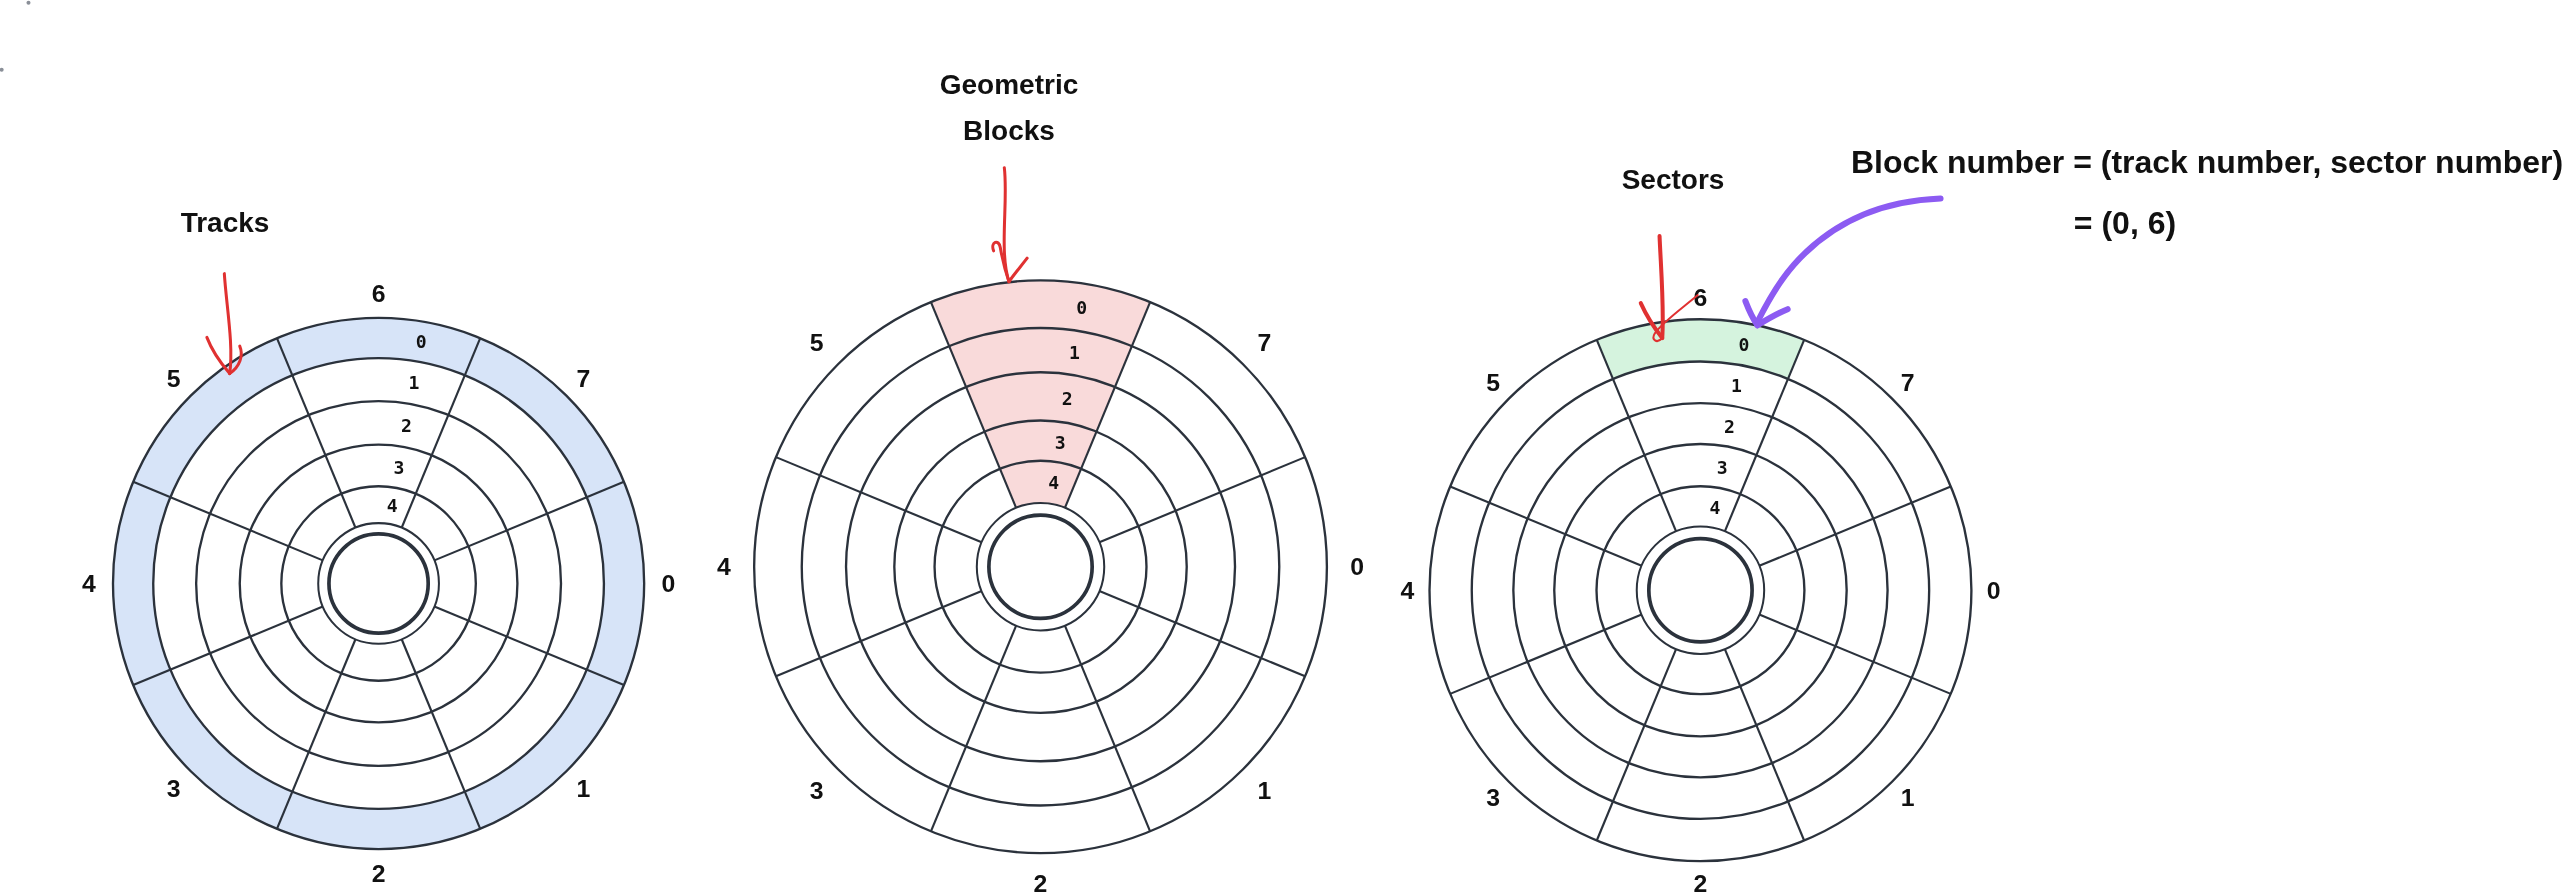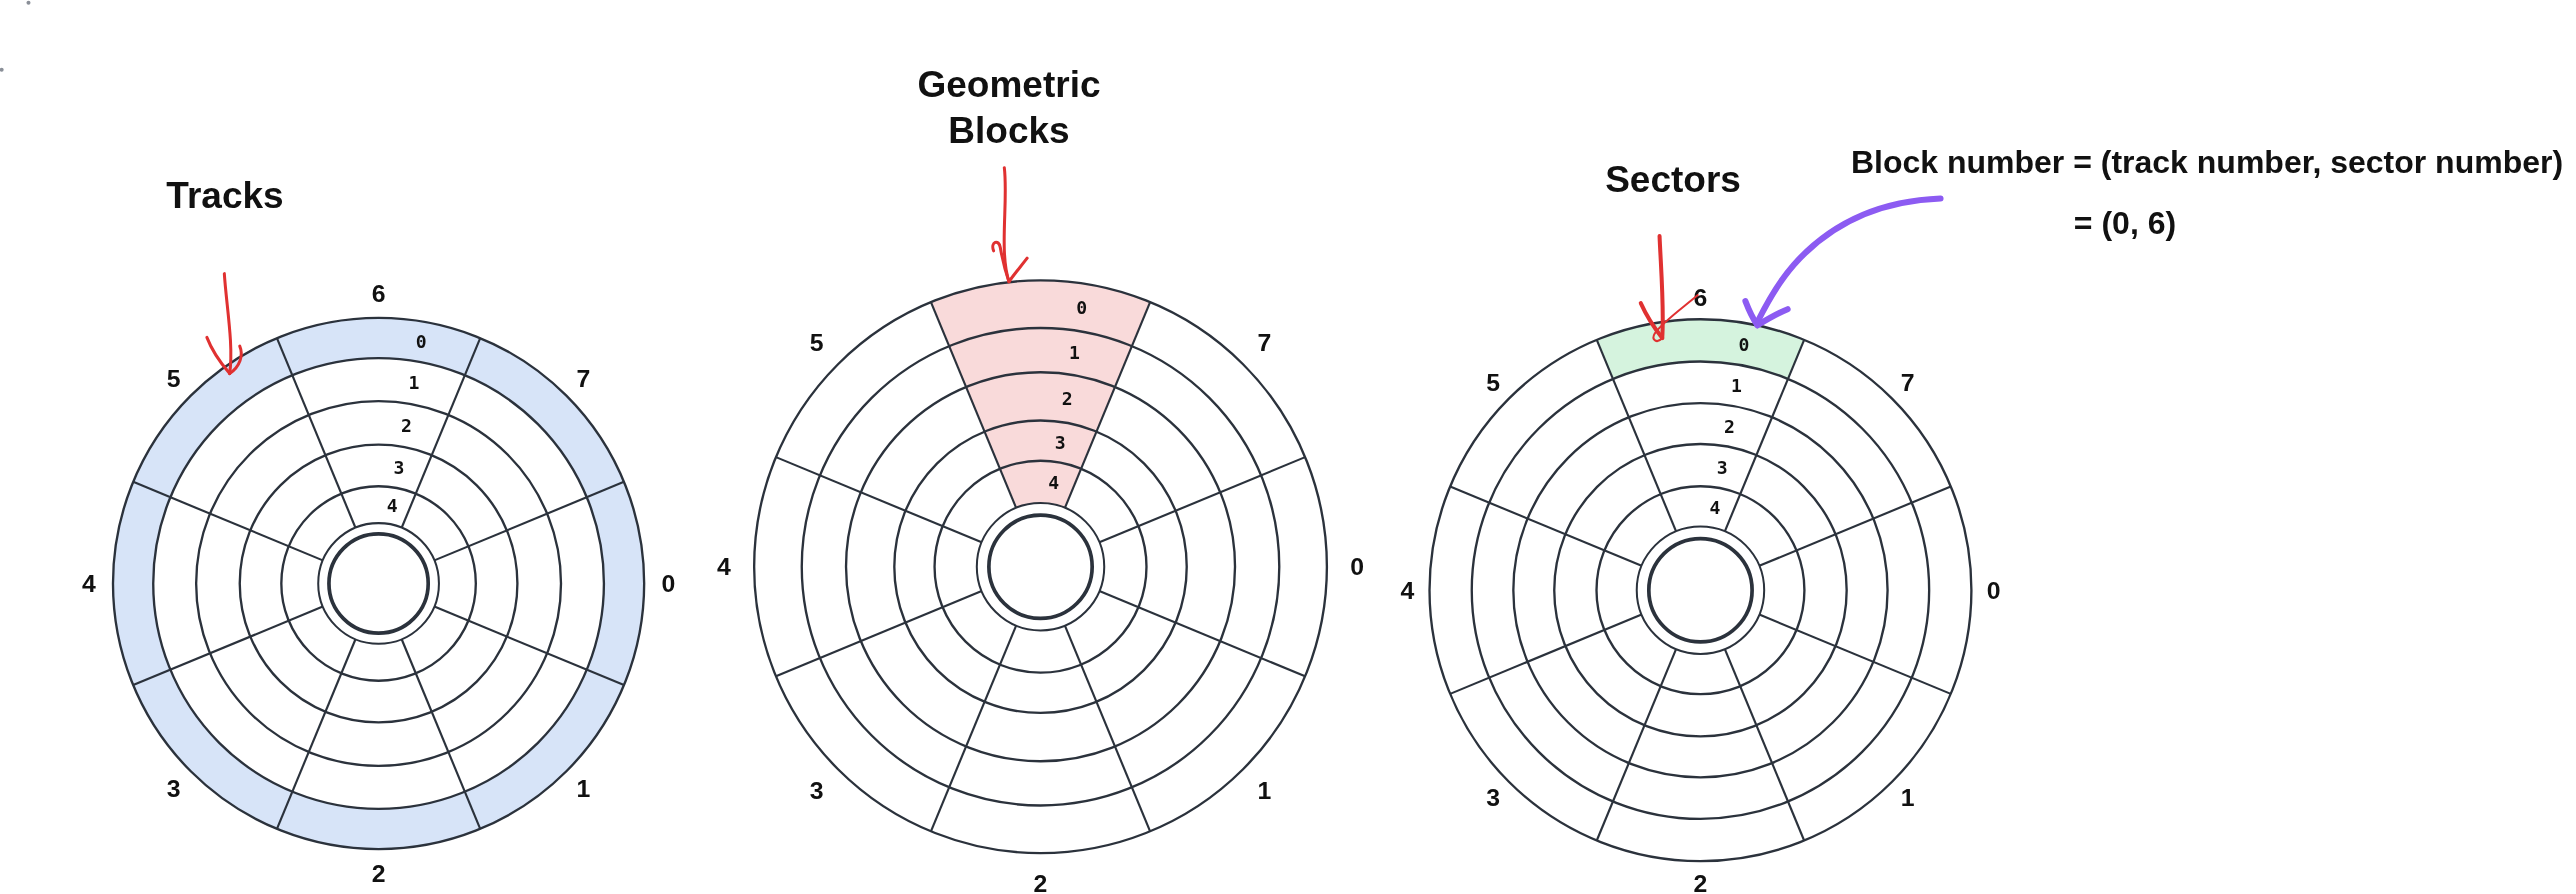--- a/index.html
+++ b/index.html
@@ -9,21 +9,21 @@
     height: 894px;
     background: #ffffff;
     overflow: hidden;
     font-family: "Liberation Sans", sans-serif;
   }
   .page svg { position: absolute; left: 0; top: 0; }
   .fig-title {
     position: absolute;
     transform: translate(-50%, -50%);
     font-weight: 700;
-    font-size: 37px;
+    font-size: 28px;
     line-height: 46px;
     color: #111111;
     white-space: nowrap;
     text-align: center;
   }
   .annotation {
     position: absolute;
     transform: translate(-50%, -50%);
     font-weight: 700;
     font-size: 32px;
@@ -148,21 +148,21 @@
       </g>
       <g fill="none" stroke="#8c5bf2" stroke-linecap="round" stroke-linejoin="round">
         <path d="M 2893 296 C 2815 299, 2737 324, 2674 395 C 2652 420, 2634 452, 2621 478" stroke-width="9"></path>
         <path d="M 2602 449 C 2607 462, 2613 475, 2620 485" stroke-width="9"></path>
         <path d="M 2665 461 C 2648 468, 2633 477, 2620 485" stroke-width="9"></path>
       </g>
       <circle cx="42" cy="4" r="3" fill="#8a8f98"></circle>
       <circle cx="2" cy="104" r="3" fill="#8a8f98"></circle>
     </svg>
 
-  <div class="fig-title" style="left:225px; top:196px;">Tracks</div>
+  <div class="fig-title" style="left:225px; top:223px;">Tracks</div>
 
   <div class="fig-title" style="left:1009px; top:108px;">
     <div>Geometric</div>
     <div>Blocks</div>
   </div>
 
   <div class="fig-title" style="left:1673px; top:180px;">Sectors</div>
 
   <div class="annotation" style="left:2207px; top:162px;">Block number = (track number, sector number)</div>
 

